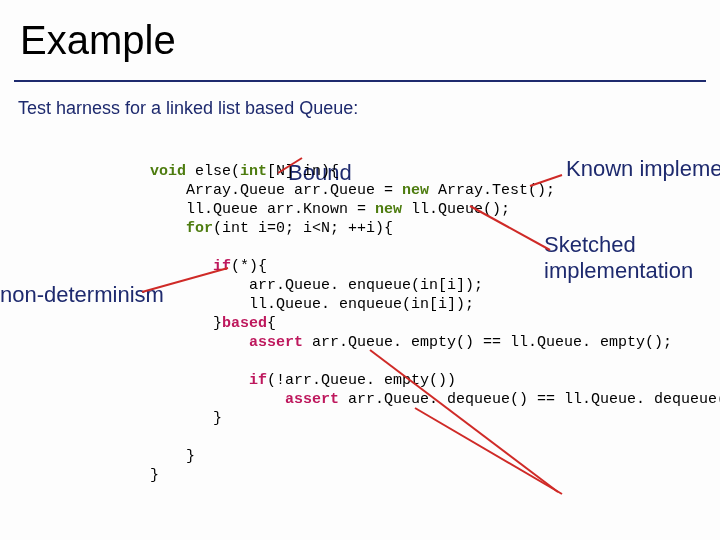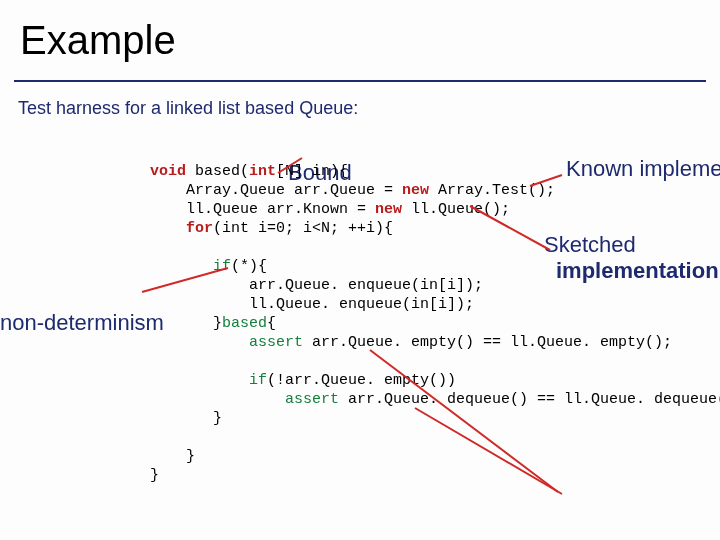--- a/index.html
+++ b/index.html
@@ -42,36 +42,36 @@
   }
   .label {
     position: absolute;
     font-size: 22px;
     color: #1e2a6e;
     white-space: nowrap;
   }
   .label.bound      { left: 288px; top: 132px; margin-top: 28px; }
   .label.known      { left: 566px; top: 156px; }
   .label.sketched1  { left: 544px; top: 232px; }
-  .label.sketched2  { left: 556px; top: 258px; font-weight: bold; }
-  .label.nondet     { left: 0;    top: 282px; margin-top: 28px; }
+  .label.sketched2  { left: 544px; top: 258px; }
+  .label.nondet     { left: 0;    top: 282px; }
   .label.assertions { left: 562px; top: 480px; }
 
   .code {
     position: absolute;
     left: 150px;
     top: 162px;
     font-family: "Courier New", Courier, monospace;
     font-size: 15px;
     line-height: 19px;
     white-space: pre;
     color: #000;
   }
-  .k1 { color: #b91c1c; font-weight: bold; } 
-  .k2 { color: #15803d; font-weight: normal; } 
+  .k1 { color: #4d7c0f; font-weight: bold; } 
+  .k2 { color: #be185d; font-weight: bold; } 
 
   svg.lines {
     position: absolute;
     left: 0;
     top: 0;
     width: 720px;
     height: 540px;
     pointer-events: none;
   }
   svg.lines line {
@@ -87,21 +87,21 @@
   <div class="title">Example</div>
   <div class="hr"></div>
   <div class="subtitle">Test harness for a linked list based Queue:</div>
 
   <div class="label bound">Bound</div>
   <div class="label known">Known implementa</div>
   <div class="label sketched1">Sketched</div>
   <div class="label sketched2">implementation</div>
   <div class="label nondet">non-determinism</div>
 
-  <div class="code"><span class="k1">void</span><span> based(</span><span class="k1">int</span><span>[N] in){</span>
+  <div class="code"><span class="k1">void</span><span> else(</span><span class="k1">int</span><span>[N] in){</span>
 <span>    Array.Queue arr.Queue = </span><span class="k1">new</span><span> Array.Test();</span>
 <span>    ll.Queue arr.Known = </span><span class="k1">new</span><span> ll.Queue();</span>
 <span>    </span><span class="k1">for</span><span>(int i=0; i&lt;N; ++i){</span>
 <span></span>
 <span>       </span><span class="k2">if</span><span>(*){</span>
 <span>           arr.Queue. enqueue(in[i]);</span>
 <span>           ll.Queue. enqueue(in[i]);</span>
 <span>       }</span><span class="k2">based</span><span>{</span>
 <span>           </span><span class="k2">assert</span><span> arr.Queue. empty() == ll.Queue. empty();</span>
 <span></span>

